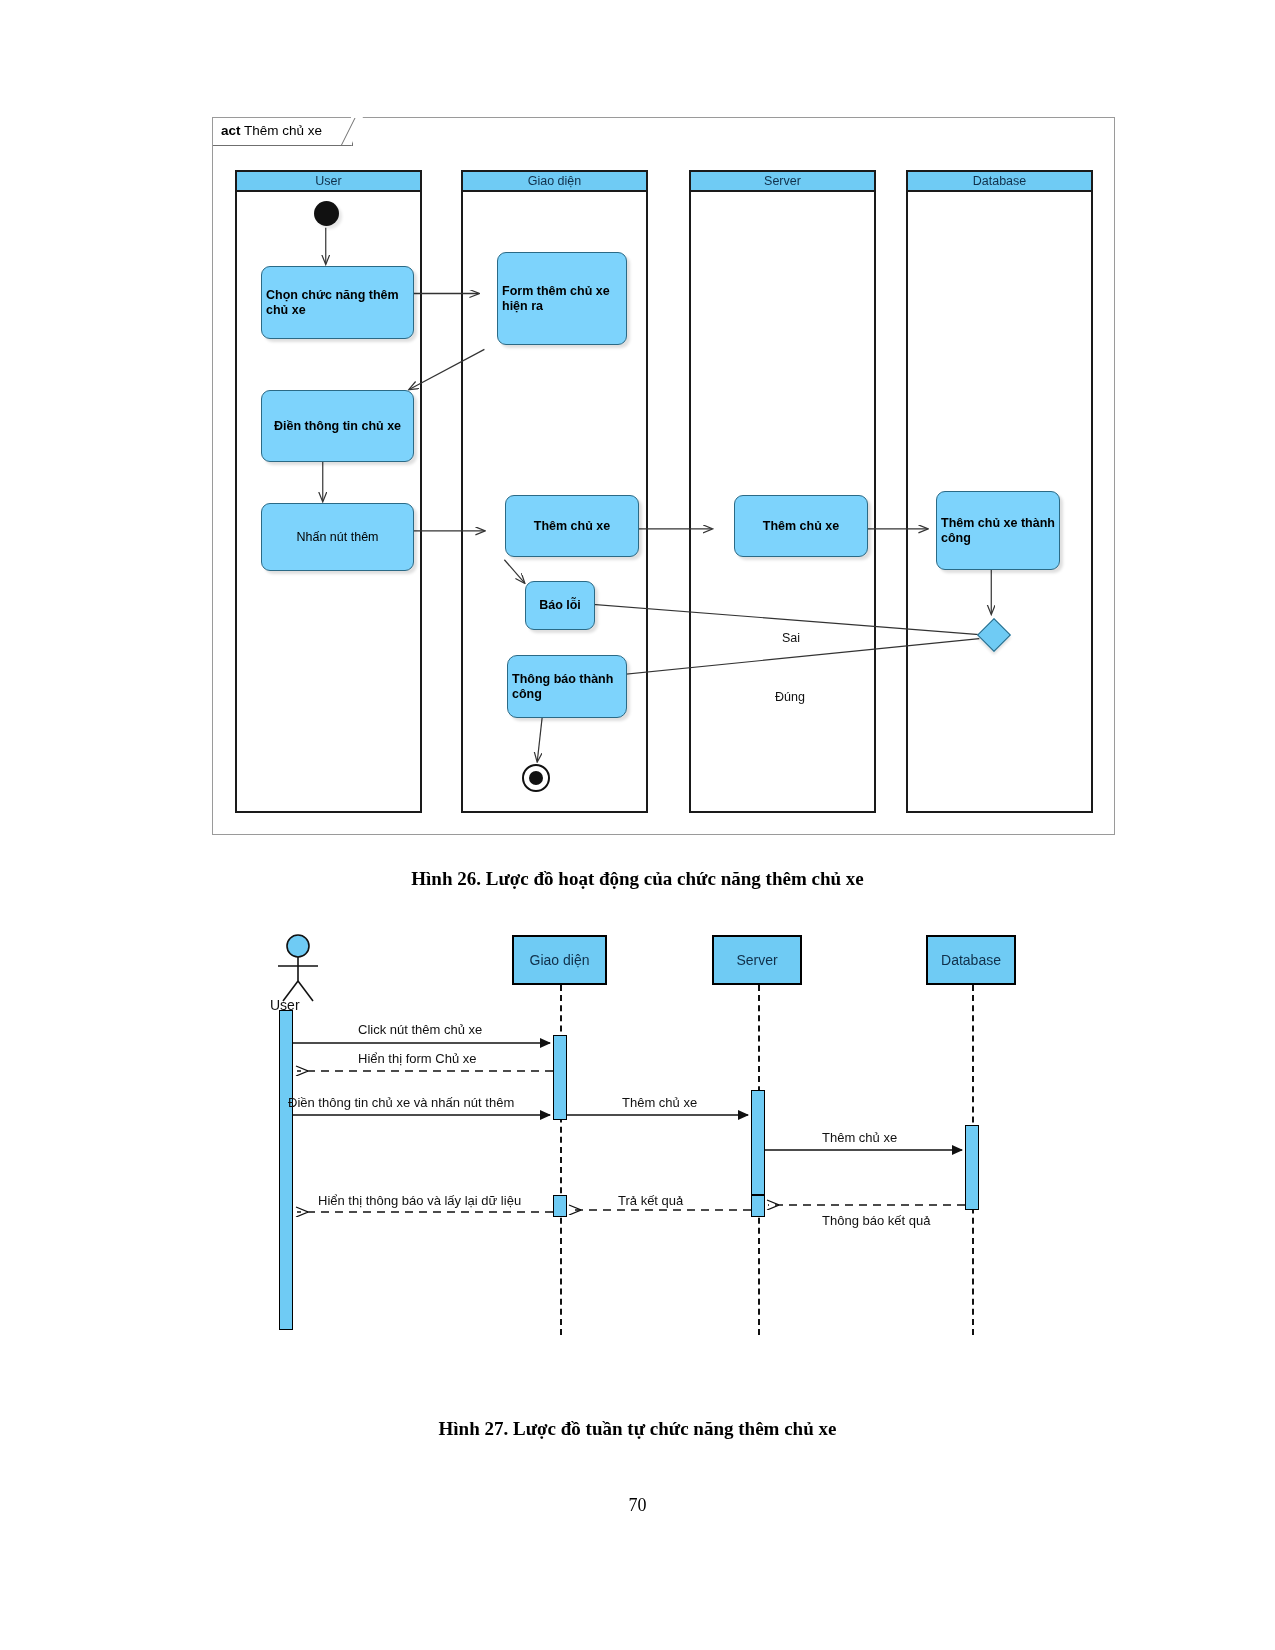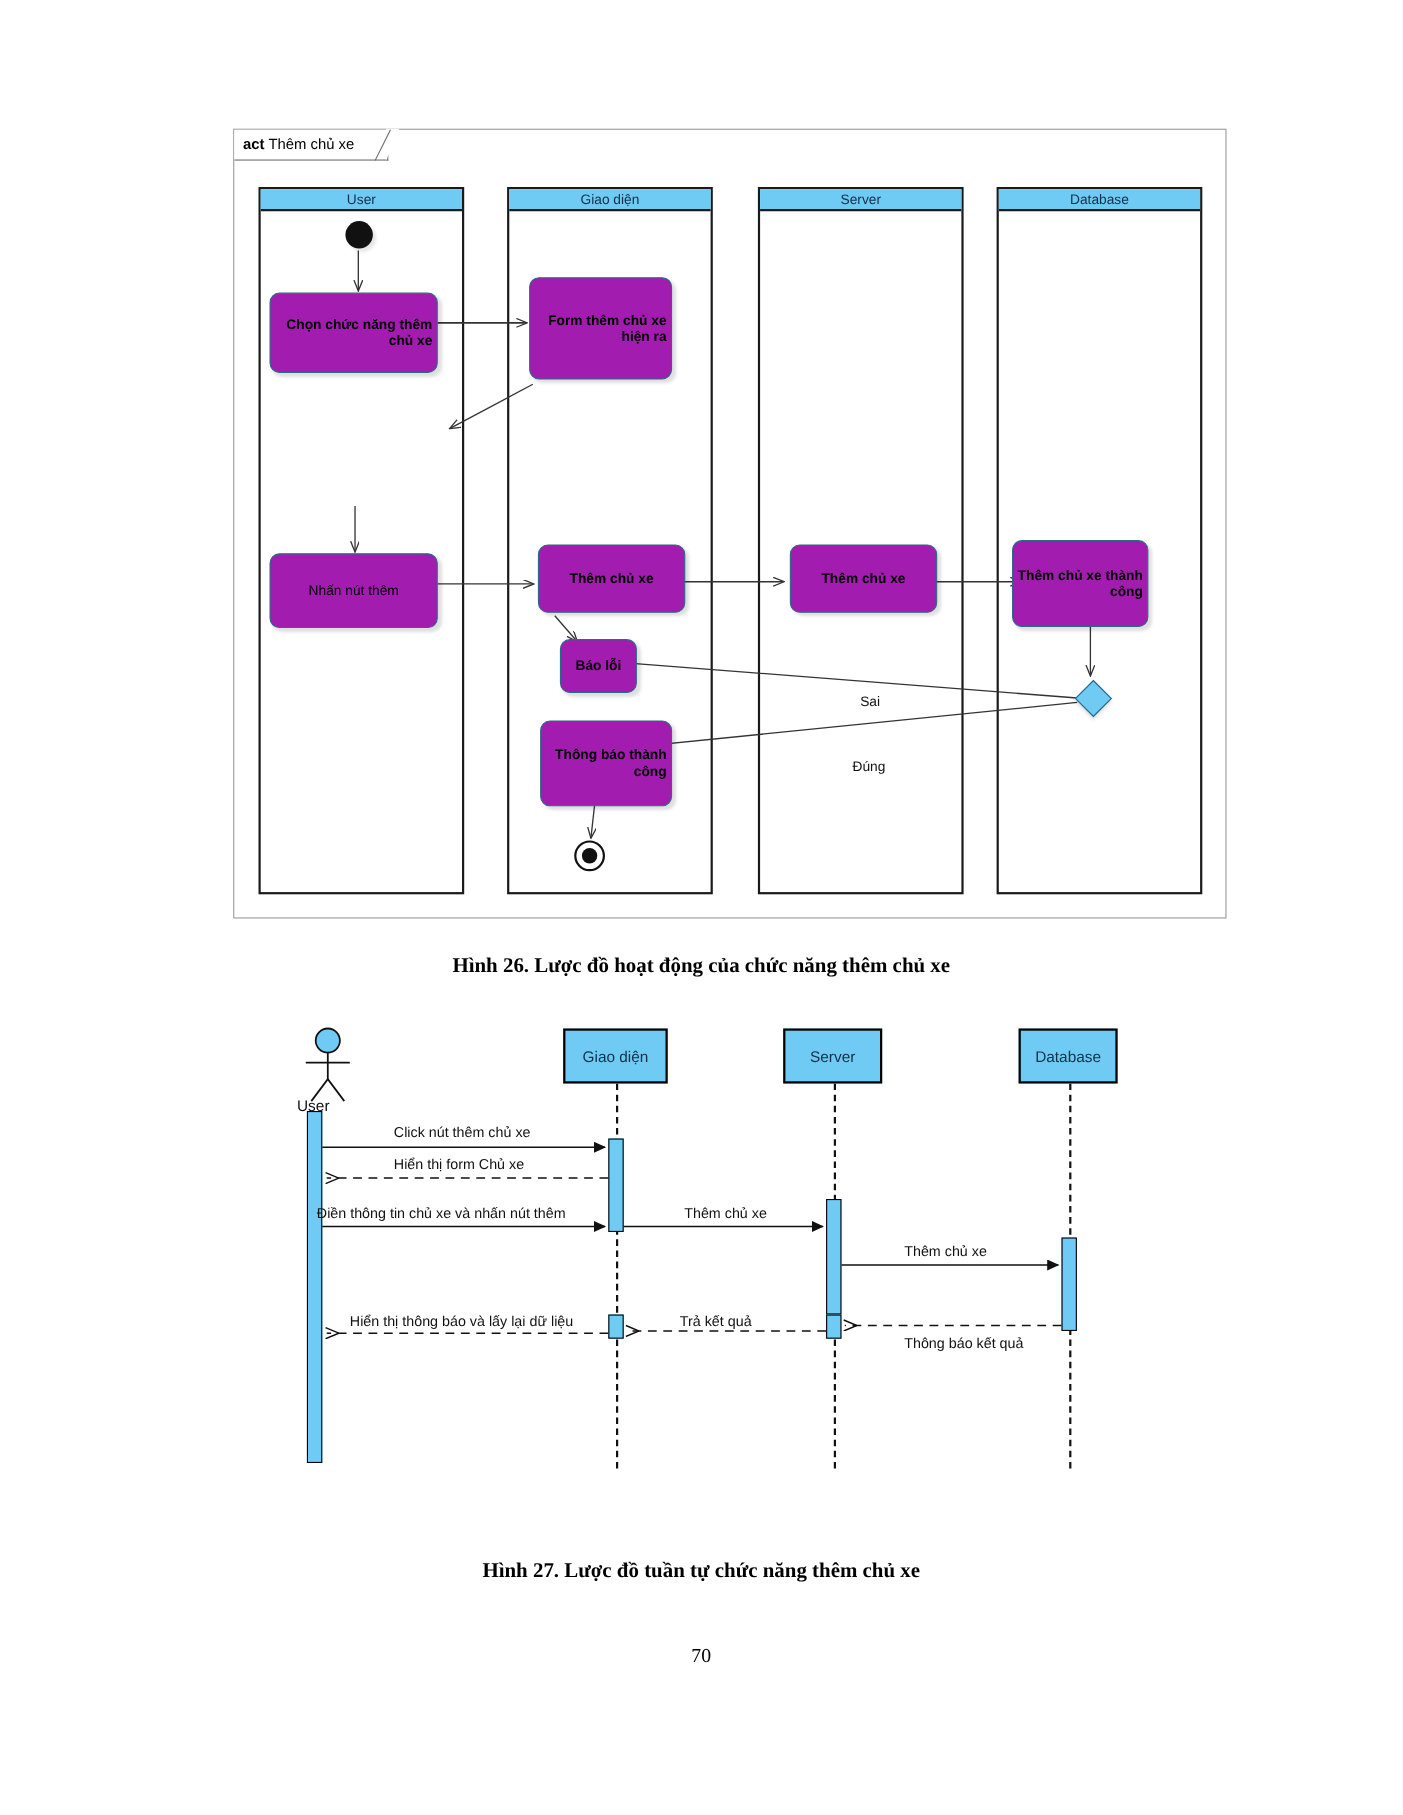--- a/index.html
+++ b/index.html
@@ -72,35 +72,36 @@
     border-bottom: 2px solid #1a1a1a;
     text-align: center;
     font-size: 12.5px;
     line-height: 18px;
     color: #10304a;
   }
 
   
   .node {
     position: absolute;
-    background: #a21caf;
+    background: #7dd3fc;
     border: 1.3px solid #2b6a86;
     border-radius: 9px;
     box-shadow: 3px 3px 3px rgba(0,0,0,0.13);
     display: flex;
     align-items: center;
     justify-content: center;
-    text-align: right;
+    text-align: left;
     font-size: 12.5px;
     font-weight: bold;
     color: #000;
     line-height: 1.18;
     box-sizing: border-box;
     padding: 2px 4px;
     z-index: 5;
+    margin-left: 16px;
   }
   .node.plain { font-weight: normal; }
 
   .init-node {
     position: absolute;
     width: 25px; height: 25px;
     border-radius: 50%;
     background: #111;
     box-shadow: 3px 3px 3px rgba(0,0,0,0.10);
     z-index: 6;
@@ -276,20 +277,23 @@
   <div class="init-node" style="left:101px; top:83px;"></div>
 
   <div class="node" style="left:32px; top:148px; width:153px; height:73px;">
     <span>Chọn chức năng thêm chủ xe</span>
   </div>
 
   <div class="node" style="left:268px; top:134px; width:130px; height:93px;">
     <span>Form thêm chủ xe hiện ra</span>
   </div>
 
+  <div class="node" style="left:32px; top:272px; width:153px; height:72px;">
+    <span>Điền thông tin chủ xe</span>
+  </div>
 
   <div class="node plain" style="left:32px; top:385px; width:153px; height:68px;">
     <span>Nhấn nút thêm</span>
   </div>
 
   <div class="node" style="left:276px; top:377px; width:134px; height:62px;">
     <span>Thêm chủ xe</span>
   </div>
 
   <div class="node" style="left:505px; top:377px; width:134px; height:62px;">
@@ -297,21 +301,21 @@
   </div>
 
   <div class="node" style="left:707px; top:373px; width:124px; height:79px;">
     <span>Thêm chủ xe thành công</span>
   </div>
 
   <div class="node" style="left:296px; top:463px; width:70px; height:49px;">
     <span>Báo lỗi</span>
   </div>
 
-  <div class="node" style="left:278px; top:537px; width:120px; height:78px;">
+  <div class="node" style="left:278px; top:537px; width:120px; height:63px;border-radius:10px;">
     <span>Thông báo thành công</span>
   </div>
 
   <div class="decision-node" style="left:769px; top:505px;"></div>
 
   <div class="edge-label" style="left:550px; top:513px;margin-left:19px;">Sai</div>
   <div class="edge-label" style="left:562px; top:572px;">Đúng</div>
 
   <div class="final-node" style="left:309px; top:646px;"></div>
 </div>

